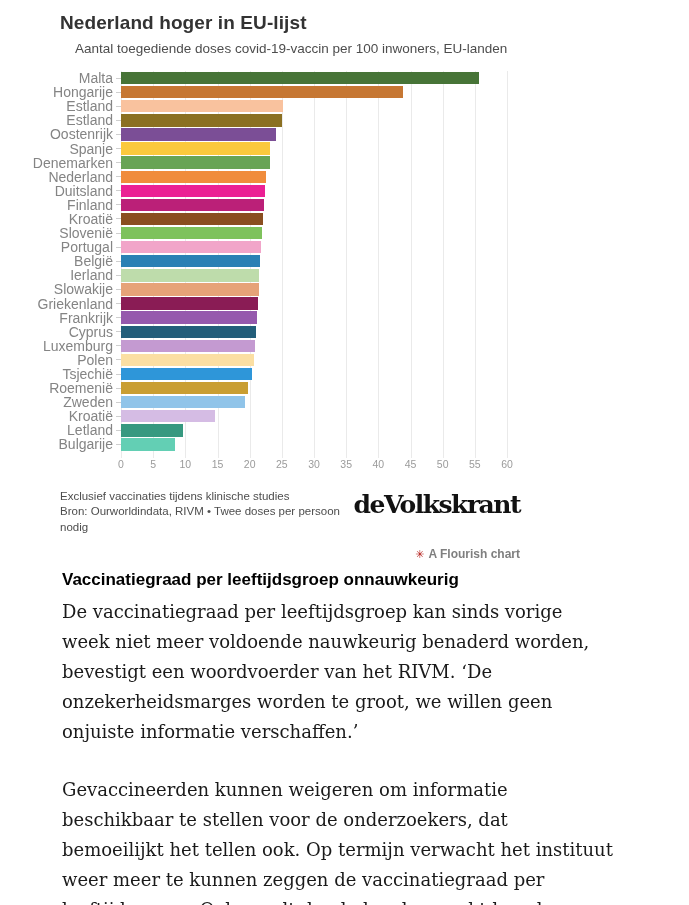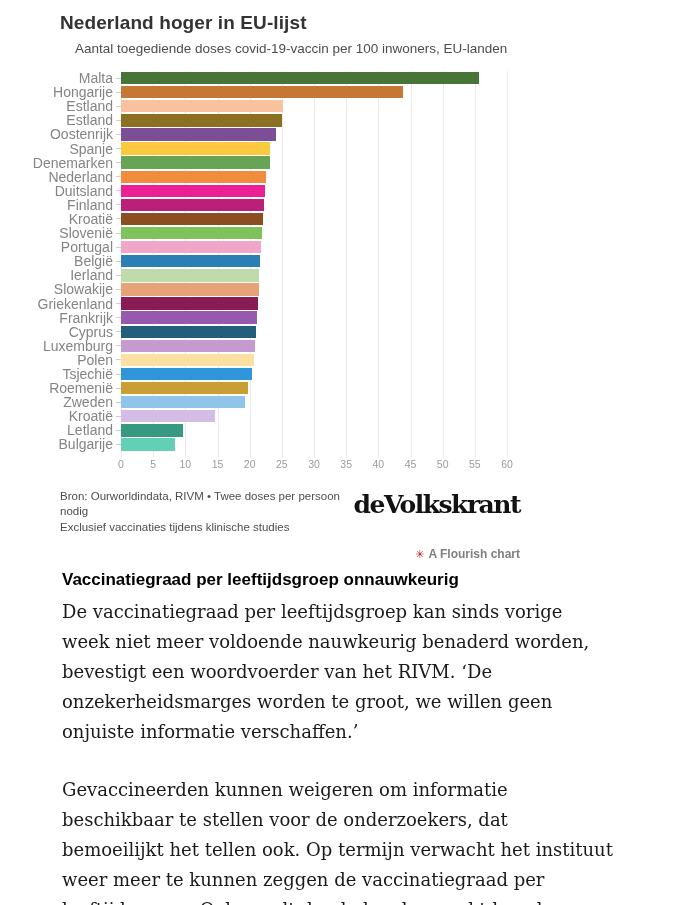--- a/index.html
+++ b/index.html
@@ -279,22 +279,22 @@
         <span class="axis-label" style="left: 58.3333%;">35</span>
         <span class="axis-label" style="left: 66.6667%;">40</span>
         <span class="axis-label" style="left: 75%;">45</span>
         <span class="axis-label" style="left: 83.3333%;">50</span>
         <span class="axis-label" style="left: 91.6667%;">55</span>
         <span class="axis-label" style="left: 100%;">60</span>
       </div>
 
     <div class="source-row">
       <div class="source-text">
+        <div>Exclusief vaccinaties tijdens klinische studies</div>
         <div>Bron: Ourworldindata, RIVM • Twee doses per persoon nodig</div>
-        <div>Exclusief vaccinaties tijdens klinische studies</div>
       </div>
       <div class="logo">deVolkskrant</div>
     </div>
 
     <div class="flourish-row">
       <span class="flourish-icon" style="color: rgb(181, 35, 31);">✳</span>
       <span class="flourish-text">A Flourish chart</span>
     </div>
   </div>
 

